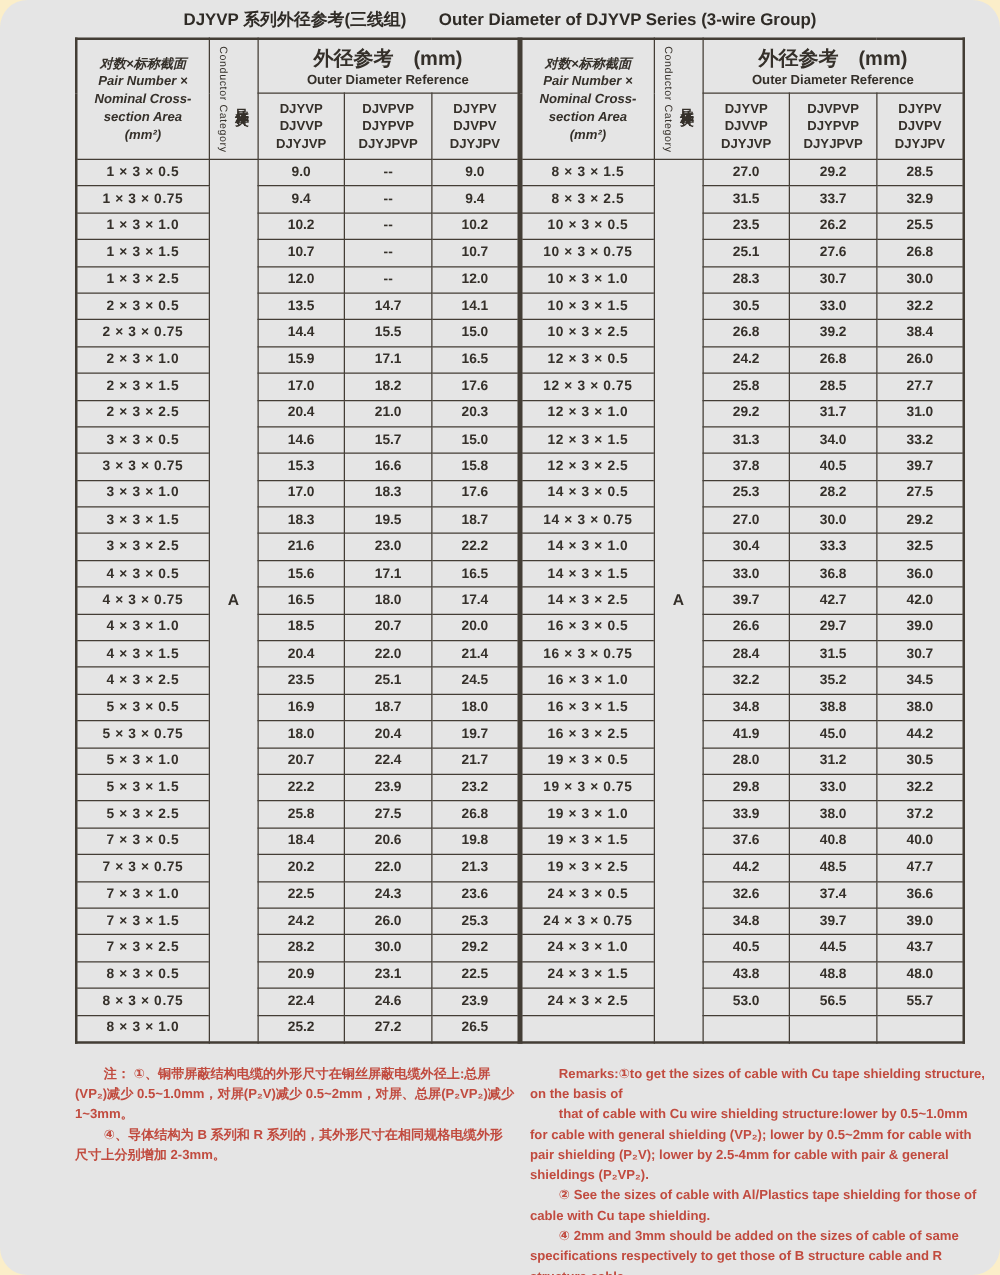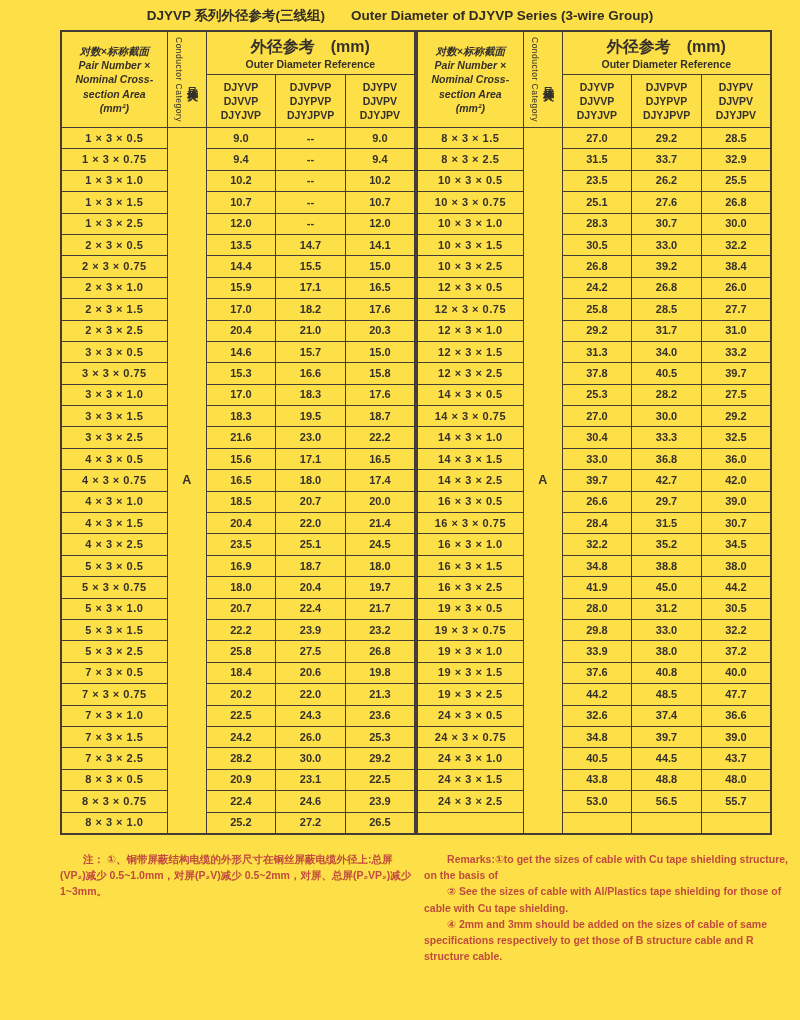--- a/index.html
+++ b/index.html
@@ -5,23 +5,24 @@
   html, body {
     margin: 0;
     padding: 0;
     background: #fbeec9;
     font-family: "Liberation Sans", "DejaVu Sans", sans-serif;
   }
   .page {
     position: relative;
     width: 800px;
     height: 1020px;
-    background: #fde047;
+    background: #e5e5e5;
     overflow: hidden;
     color: #35312b;
+    border-radius: 22px;
   }
   .title-bar {
     padding-top: 7px;
     text-align: center;
     font-size: 13.5px;
     font-weight: bold;
     color: #2f2b26;
     white-space: nowrap;
   }
   .title-bar .title-en { margin-left: 26px; }
@@ -614,21 +615,23 @@
             <td class="val-cell"></td>
           </tr>
         </tbody>
     </table>
 
   </div>
 
   <div class="notes-wrap">
     <div class="notes-zh">
       <p>注： ①、铜带屏蔽结构电缆的外形尺寸在铜丝屏蔽电缆外径上:总屏(VP₂)减少 0.5~1.0mm，对屏(P₂V)减少 0.5~2mm，对屏、总屏(P₂VP₂)减少1~3mm。</p>
+      <p>④、导体结构为 B 系列和 R 系列的，其外形尺寸在相同规格电缆外形尺寸上分别增加 2-3mm。</p>
     </div>
     <div class="notes-en">
       <p>Remarks:①to get the sizes of cable with Cu tape shielding structure, on the basis of</p>
+      <p>that of cable with Cu wire shielding structure:lower by 0.5~1.0mm for cable with general shielding (VP₂); lower by 0.5~2mm for cable with pair    shielding (P₂V); lower by 2.5-4mm for cable with pair &amp; general  shieldings (P₂VP₂).</p>
       <p>② See the sizes of cable with Al/Plastics tape shielding for those of cable  with Cu tape shielding.</p>
       <p>④ 2mm and 3mm should be added on the sizes of cable of same specifications respectively to get those of B structure cable and R structure cable.</p>
     </div>
   </div>
 
 </div>
 
 </body></html>

